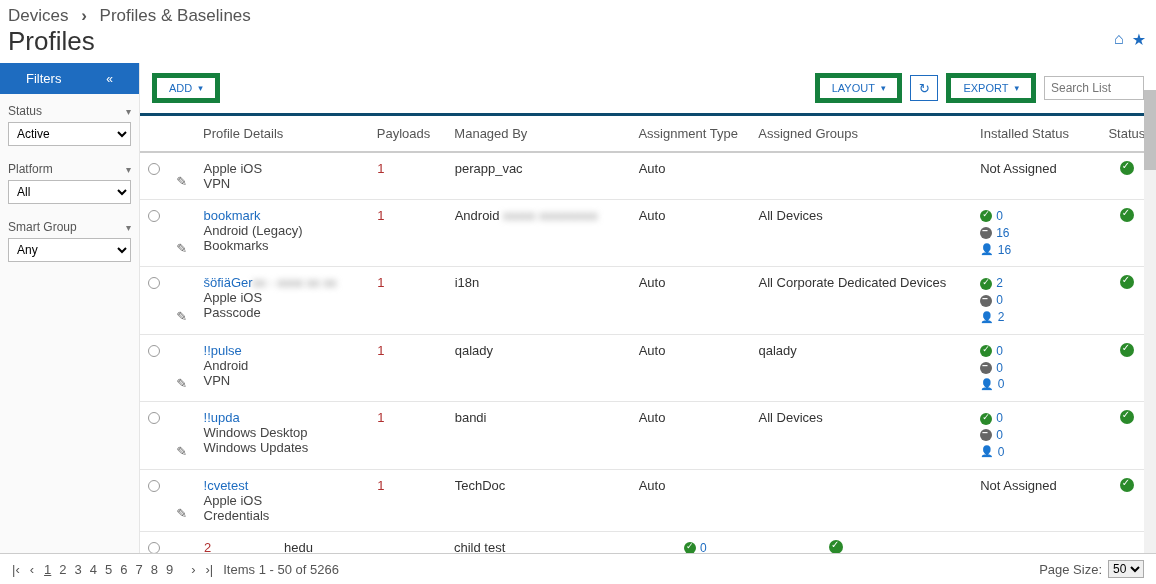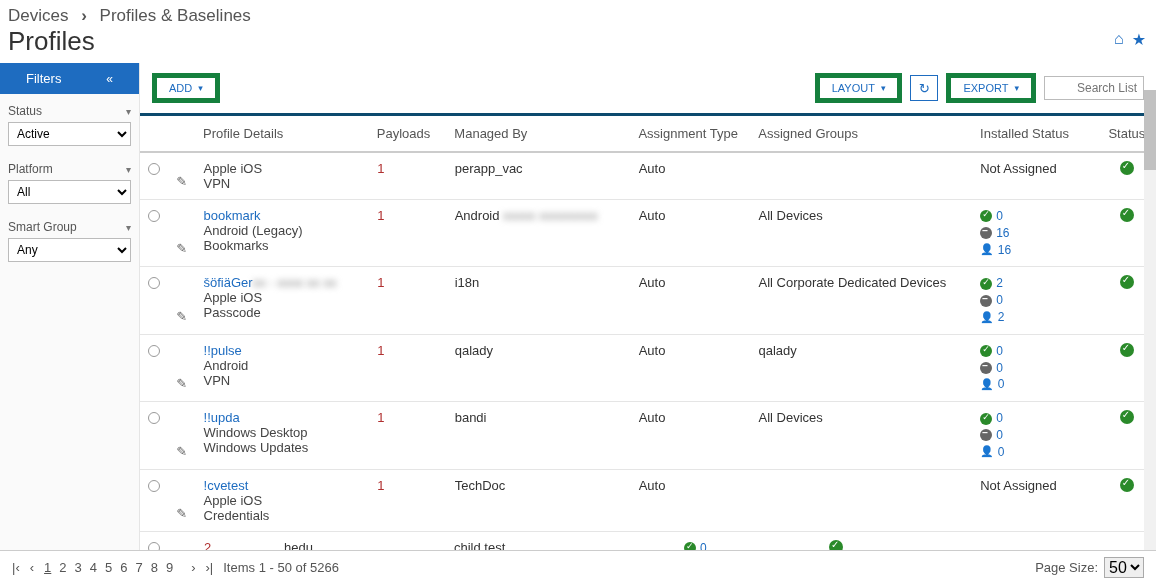--- a/index.html
+++ b/index.html
@@ -17,21 +17,21 @@
 .filter-group { padding: 6px 8px; }
 .filter-label { display: flex; justify-content: space-between; align-items: center; font-size: 12px; color: #555; padding: 4px 0; }
 .filter-label .chev-s { font-size: 10px; color: #777; }
 .filter-select { width: 100%; font-size: 12px; padding: 3px 4px; border: 1px solid #bbb; background: #fff; }
 .main { flex: 1; display: flex; flex-direction: column; overflow: hidden; }
 .toolbar { display: flex; align-items: center; padding: 10px 12px; gap: 8px; }
 .btn-o { border: 5px solid #15803d; color: #1e6cc0; background: #fff; padding: 4px 12px; font-size: 11px; cursor: pointer; display: inline-flex; align-items: center; gap: 6px; }
 .btn-o .caret { font-size: 9px; }
 .btn-icon { border: 1px solid #1e6cc0; color: #1e6cc0; background: #fff; width: 28px; height: 26px; display: inline-flex; align-items: center; justify-content: center; cursor: pointer; }
 .spacer { flex: 1; }
-.search { border: 1px solid #bbb; padding: 4px 6px; font-size: 12px; width: 100px; text-align: right; }
+.search { border: 1px solid #bbb; padding: 4px 6px; font-size: 12px; width: 100px; }
 .table-wrap { flex: 1; overflow-y: auto; border-top: 3px solid #0c4a6e; }
 .thead { display: flex; border-bottom: 2px solid #ccc; color: #555; font-size: 13px; background: #fff; position: sticky; top: 0; }
 .thead > div { padding: 10px 8px; }
 .col-chk { width: 28px; }
 .col-edit { width: 28px; }
 .col-det { width: 180px; }
 .col-pay { width: 80px; text-align: left; }
 .col-mgr { width: 170px; }
 .col-at  { width: 124px; margin-left: 20px; }
 .col-ag  { width: 230px; }
@@ -54,21 +54,21 @@
 .col-st .ok::after { content:"✓"; color:#fff; font-size:10px; position:absolute; left:2px; top:-1px; }
 .i-ok-c { display:inline-block; width:12px; height:12px; border-radius:50%; background:#2a8a2a; position:relative; }
 .i-ok-c::after { content:"✓"; color:#fff; font-size:9px; position:absolute; left:2px; top:-2px; }
 .i-neut-c { display:inline-block; width:12px; height:12px; border-radius:50%; background:#666; position:relative; }
 .i-neut-c::after { content:"−"; color:#fff; font-size:10px; position:absolute; left:2px; top:-3px; font-weight:bold;}
 .footer { display: flex; align-items: center; border-top: 1px solid #ccc; padding: 6px 12px; font-size: 13px; color: #555; gap: 10px; position:absolute; bottom:0; left:0; right:0; background:#fff; }
 .footer .pages { display: flex; gap: 10px; align-items: center; }
 .footer .pages span { cursor: pointer; }
 .footer .pages .cur { text-decoration: underline; }
 .footer .right { margin-left: auto; display: flex; align-items: center; gap: 6px; }
-.footer select { font-size: 16px; border:1px solid #aaa; }
+.footer select { font-size: 12px; border:1px solid #aaa; }
 .scrollbar-stub { position:absolute; right:0; top:90px; bottom:30px; width:12px; background:#f1f1f1; }
 .scrollbar-thumb { background:#c1c1c1; width:12px; height:80px; margin-top:0; }
 </style>
 </head>
 <body>
 
 <div class="breadcrumb">
   <a>Devices</a>
   <span class="chev">›</span>
   <span>Profiles &amp; Baselines</span>

